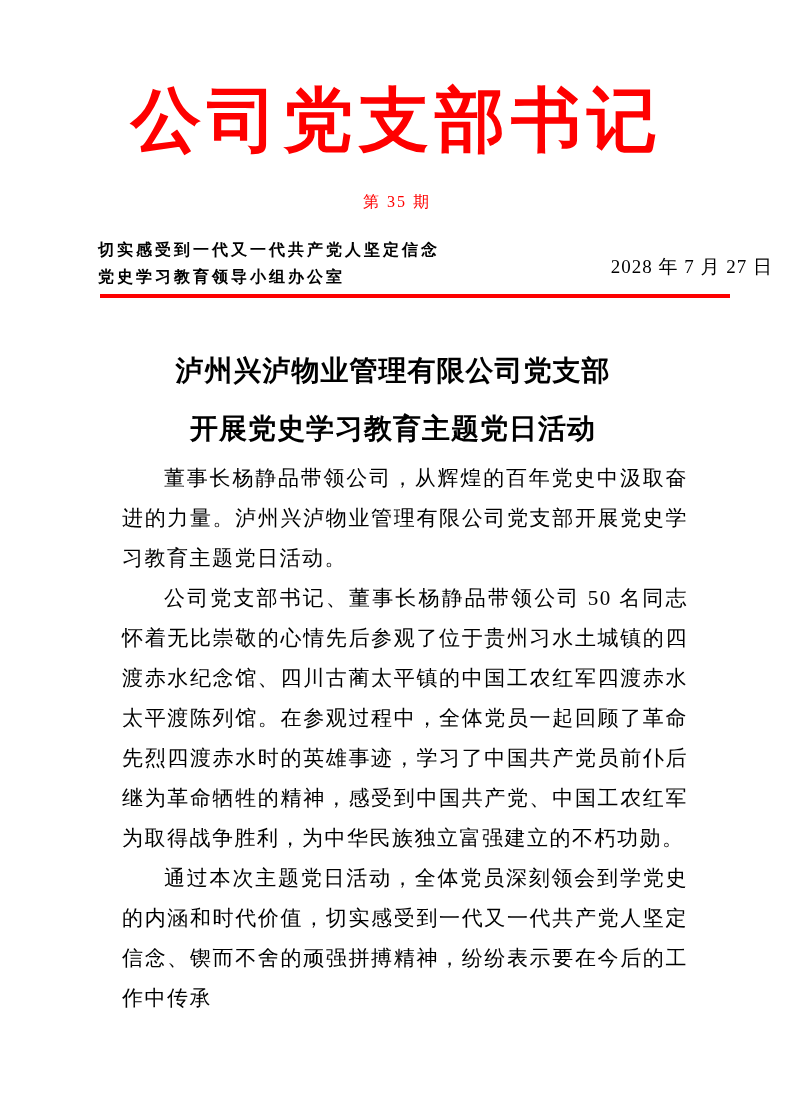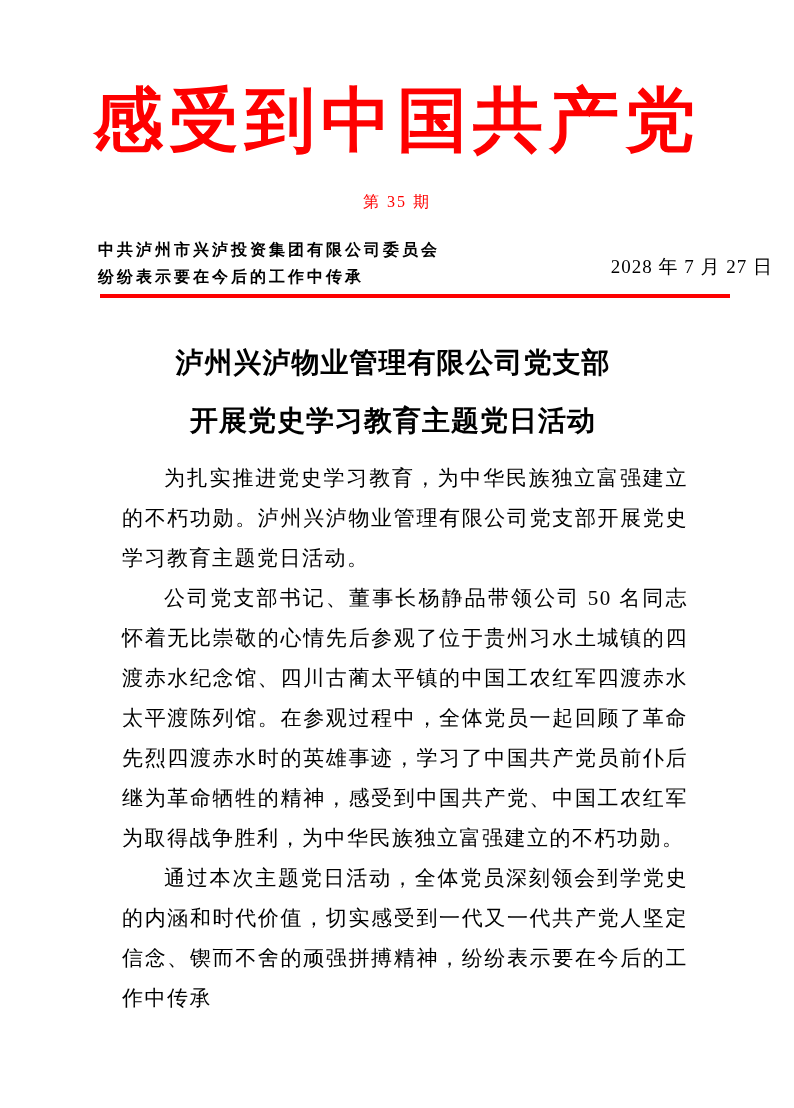--- a/index.html
+++ b/index.html
@@ -64,21 +64,21 @@
     top: 294px;
     left: 100px;
     width: 630px;
     height: 4px;
     background: #fe0000;
   }
   .article-title {
     position: absolute;
     left: 0;
     right: 8px;
-    margin: 0;
+    margin: 8px;
     text-align: center;
     font-size: 28px;
     line-height: 34px;
     font-weight: 800;
     letter-spacing: 1px;
     white-space: nowrap;
   }
   .article-title.line1 { top: 346px; }
   .article-title.line2 { top: 404px; }
   .article-body {
@@ -94,36 +94,36 @@
   .article-body p {
     margin: 0;
     text-indent: 2em;
   }
 </style>
 </head>
 <body>
 
 <div class="page">
 
-  <h1 class="masthead-title">感受到中国共产党</h1>
+  <h1 class="masthead-title">公司党支部书记</h1>
 
   <div class="issue-number">第 35 期</div>
 
   <div class="org-block">
-    <div>中共泸州市兴泸投资集团有限公司委员会</div>
-    <div>纷纷表示要在今后的工作中传承</div>
+    <div>切实感受到一代又一代共产党人坚定信念</div>
+    <div>党史学习教育领导小组办公室</div>
   </div>
 
   <div class="issue-date">2028 年 7 月 27 日</div>
 
   <div class="red-rule"></div>
 
   <h2 class="article-title line1">泸州兴泸物业管理有限公司党支部</h2>
 
   <h2 class="article-title line2">开展党史学习教育主题党日活动</h2>
 
   <div class="article-body">
-    <p>为扎实推进党史学习教育，为中华民族独立富强建立的不朽功勋。泸州兴泸物业管理有限公司党支部开展党史学习教育主题党日活动。</p>
+    <p>董事长杨静品带领公司，从辉煌的百年党史中汲取奋进的力量。泸州兴泸物业管理有限公司党支部开展党史学习教育主题党日活动。</p>
     <p>公司党支部书记、董事长杨静品带领公司 50 名同志怀着无比崇敬的心情先后参观了位于贵州习水土城镇的四渡赤水纪念馆、四川古蔺太平镇的中国工农红军四渡赤水太平渡陈列馆。在参观过程中，全体党员一起回顾了革命先烈四渡赤水时的英雄事迹，学习了中国共产党员前仆后继为革命牺牲的精神，感受到中国共产党、中国工农红军为取得战争胜利，为中华民族独立富强建立的不朽功勋。</p>
     <p>通过本次主题党日活动，全体党员深刻领会到学党史的内涵和时代价值，切实感受到一代又一代共产党人坚定信念、锲而不舍的顽强拼搏精神，纷纷表示要在今后的工作中传承</p>
   </div>
 
 </div>
 
 </body></html>

